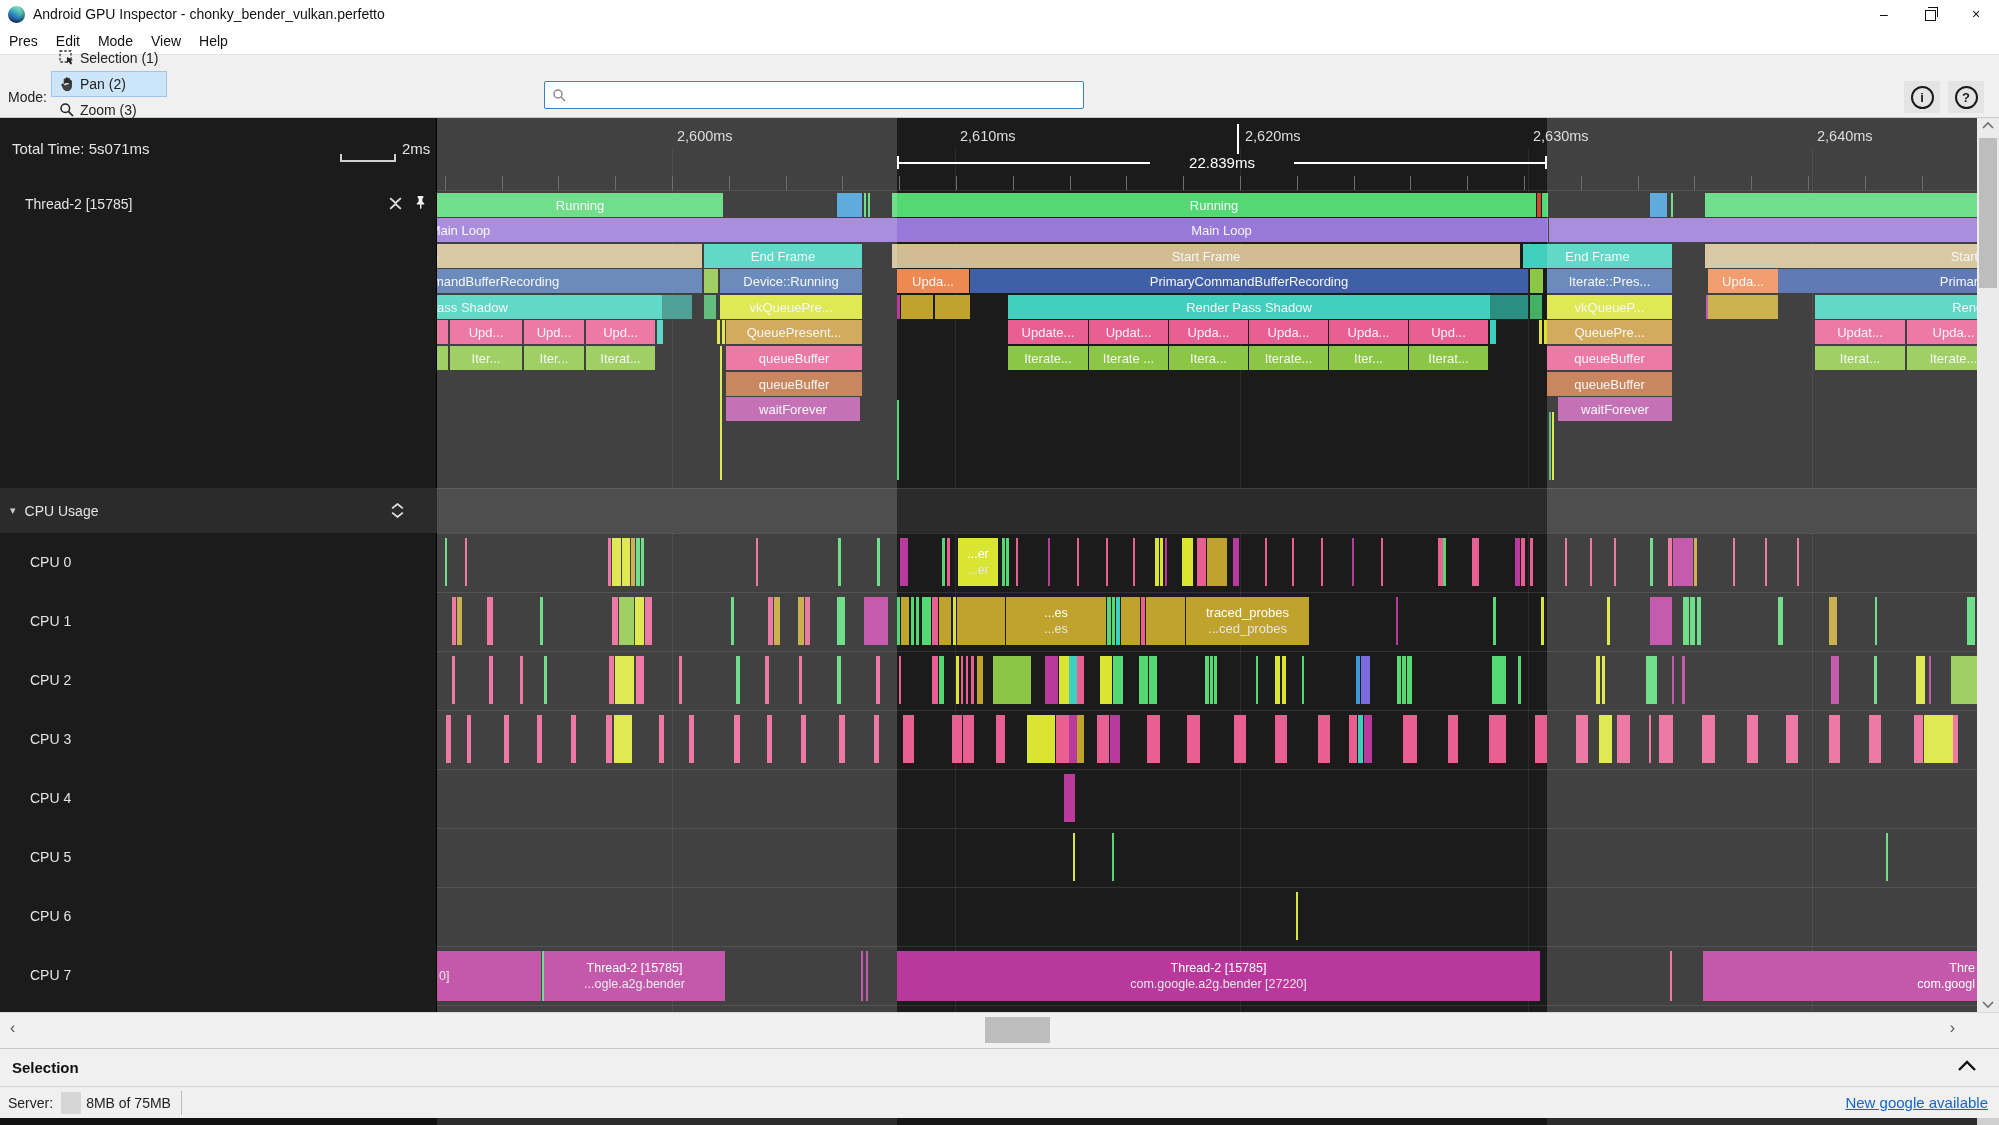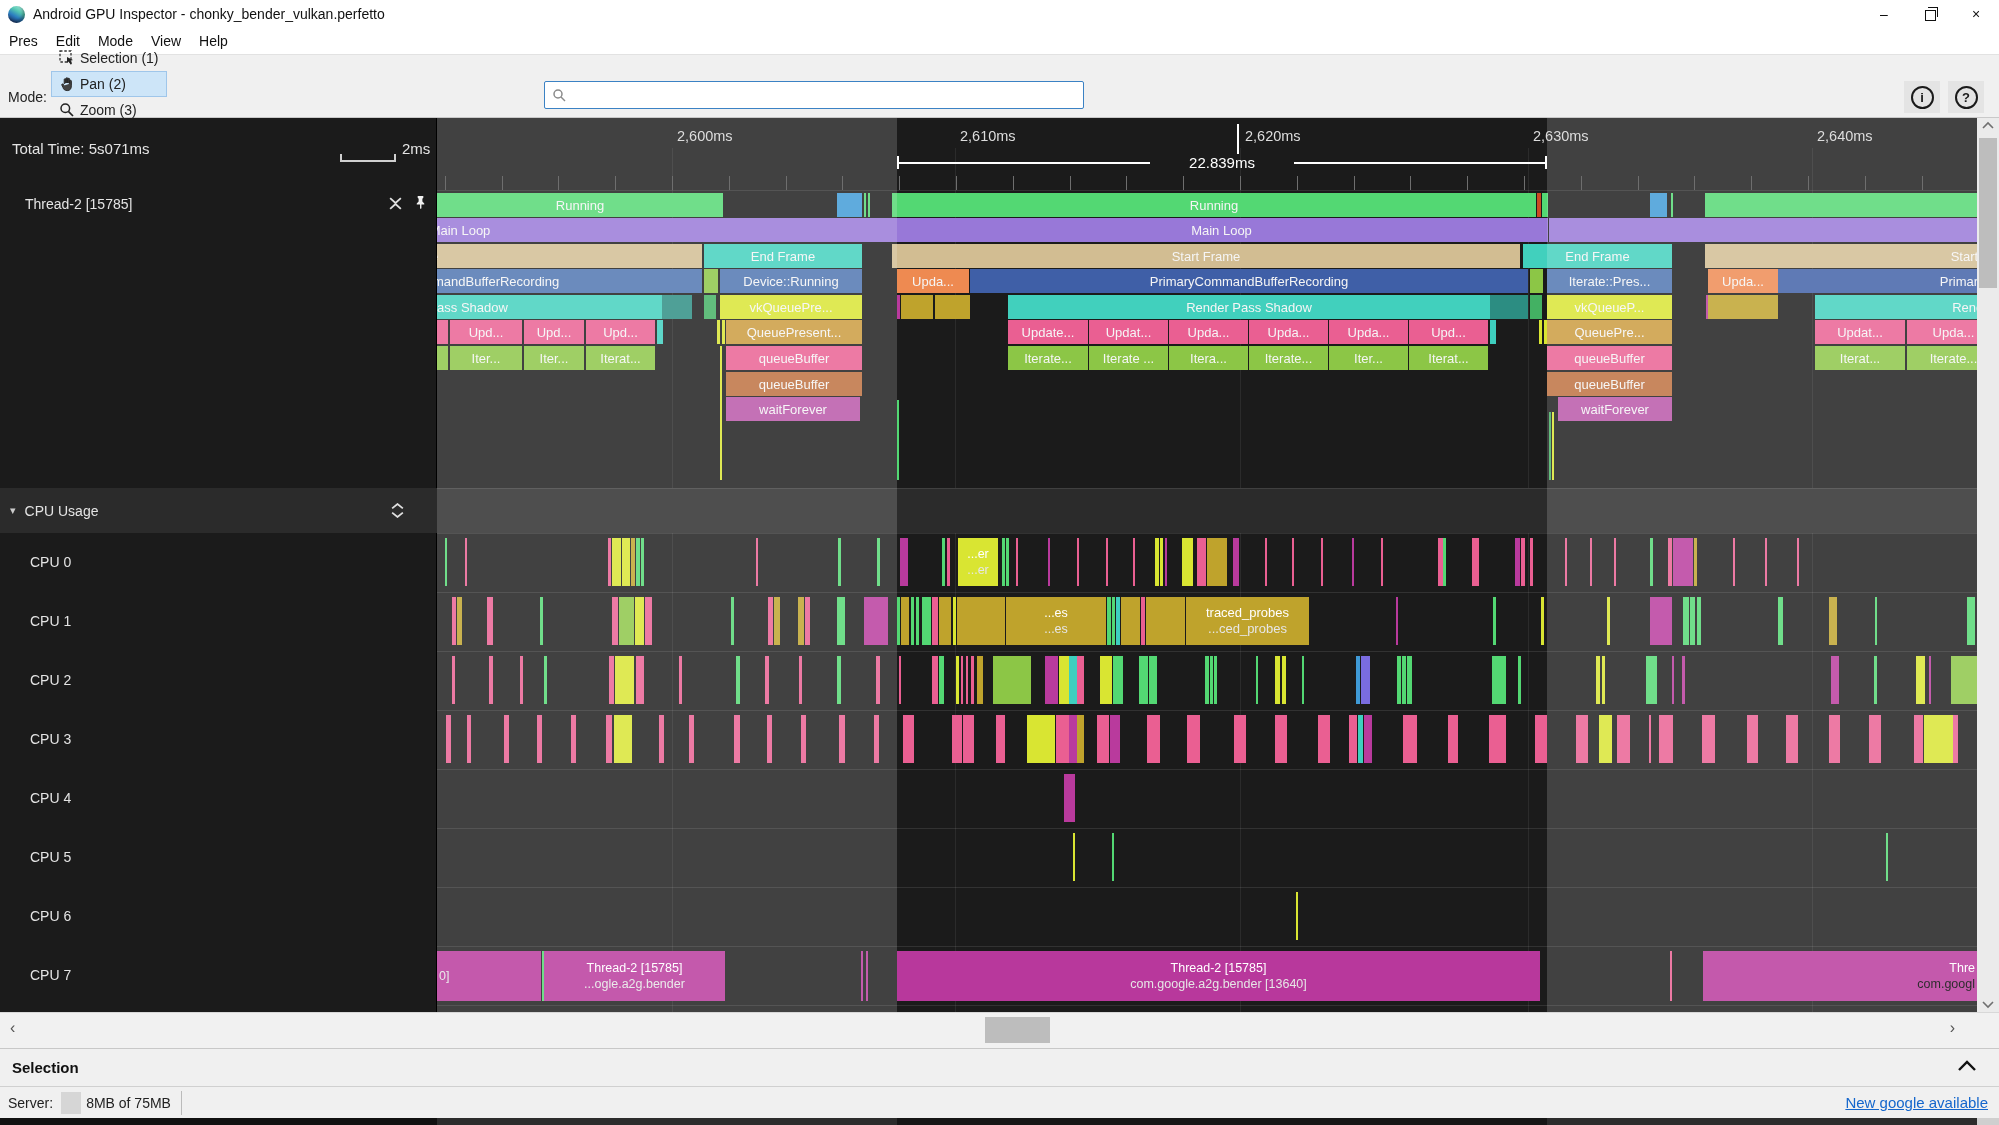--- a/index.html
+++ b/index.html
@@ -583,28 +583,28 @@
         <div style="width: 100%; height: 100%; display: flex; flex-direction: column; justify-content: center; align-items: center; font-size: 12.5px; line-height: 16px; white-space: nowrap; padding: 0px 2px; box-sizing: border-box;">
           <span style="color:#ffffff">Thread-2 [15785]</span>
           <span style="color:#e6e6e6">...ogle.a2g.bender</span>
         </div>
       </div>
       <div style="position: absolute; left: 424px; top: 833px; width: 2px; height: 50px; background: rgb(185, 58, 157); z-index: 2; overflow: hidden;"></div>
       <div style="position: absolute; left: 429px; top: 833px; width: 2px; height: 50px; background: rgb(185, 58, 157); z-index: 2; overflow: hidden;"></div>
       <div style="position: absolute; left: 460px; top: 833px; width: 643px; height: 50px; background: rgb(184, 56, 156); z-index: 2; overflow: hidden;">
         <div style="width: 100%; height: 100%; display: flex; flex-direction: column; justify-content: center; align-items: center; font-size: 12.5px; line-height: 16px; white-space: nowrap; padding: 0px 2px; box-sizing: border-box;">
           <span style="color:#ffffff">Thread-2 [15785]</span>
-          <span style="color:#e6e6e6">com.google.a2g.bender [13640]</span>
+          <span style="color:#e6e6e6">com.google.a2g.bender [27220]</span>
         </div>
       </div>
       <div style="position: absolute; left: 1233px; top: 833px; width: 2px; height: 50px; background: rgb(234, 95, 146); z-index: 2; overflow: hidden;"></div>
       <div style="position: absolute; left: 1266px; top: 833px; width: 274px; height: 50px; background: rgb(184, 56, 156); z-index: 2; overflow: hidden;">
         <div style="width: 100%; height: 100%; display: flex; flex-direction: column; justify-content: center; align-items: flex-end; font-size: 12.5px; line-height: 16px; white-space: nowrap; padding: 0px 2px; box-sizing: border-box;">
           <span style="color:#ffffff">Thre</span>
-          <span style="color:#000000">com.googl</span>
+          <span style="color:#ffffff">com.googl</span>
         </div>
       </div>
       <div style="position: absolute; left: 0px; top: 72px; width: 1540px; height: 1px; background: rgba(255, 255, 255, 0.1); z-index: 3;"></div>
       <div style="position: absolute; left: 0px; top: 370px; width: 1540px; height: 1px; background: rgba(255, 255, 255, 0.1); z-index: 3;"></div>
       <div style="position: absolute; left: 0px; top: 415px; width: 1540px; height: 1px; background: rgba(255, 255, 255, 0.1); z-index: 3;"></div>
       <div style="position: absolute; left: 0px; top: 474px; width: 1540px; height: 1px; background: rgba(255, 255, 255, 0.1); z-index: 3;"></div>
       <div style="position: absolute; left: 0px; top: 533px; width: 1540px; height: 1px; background: rgba(255, 255, 255, 0.1); z-index: 3;"></div>
       <div style="position: absolute; left: 0px; top: 592px; width: 1540px; height: 1px; background: rgba(255, 255, 255, 0.1); z-index: 3;"></div>
       <div style="position: absolute; left: 0px; top: 651px; width: 1540px; height: 1px; background: rgba(255, 255, 255, 0.1); z-index: 3;"></div>
       <div style="position: absolute; left: 0px; top: 710px; width: 1540px; height: 1px; background: rgba(255, 255, 255, 0.1); z-index: 3;"></div>

